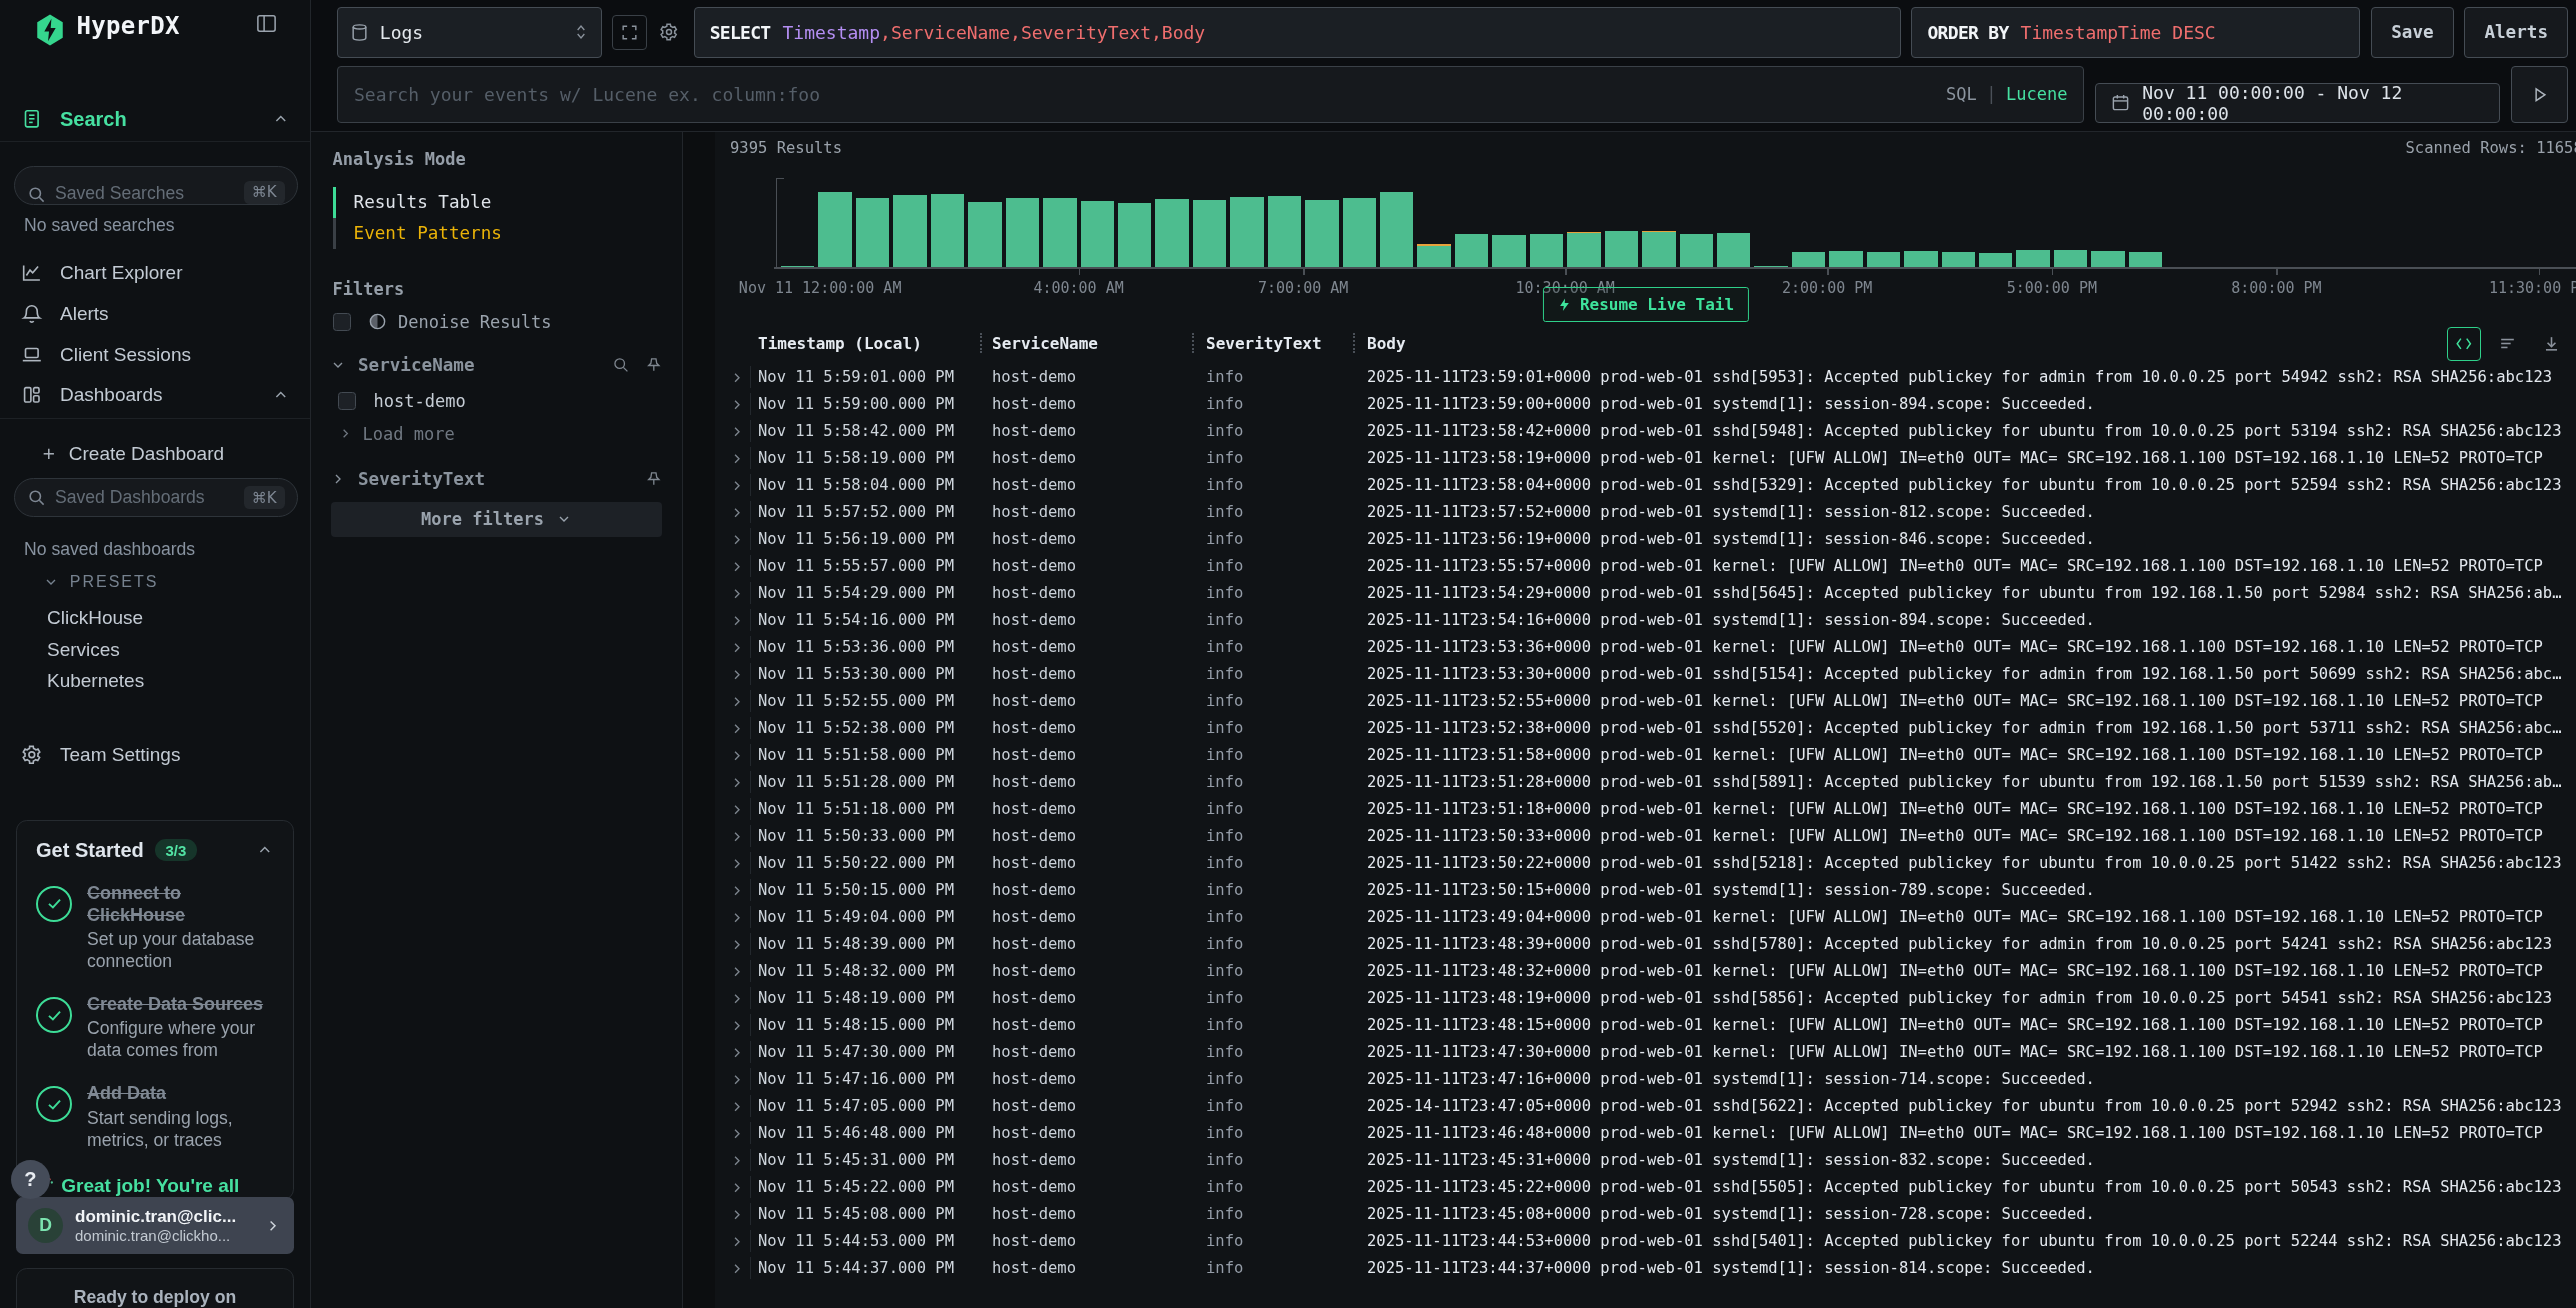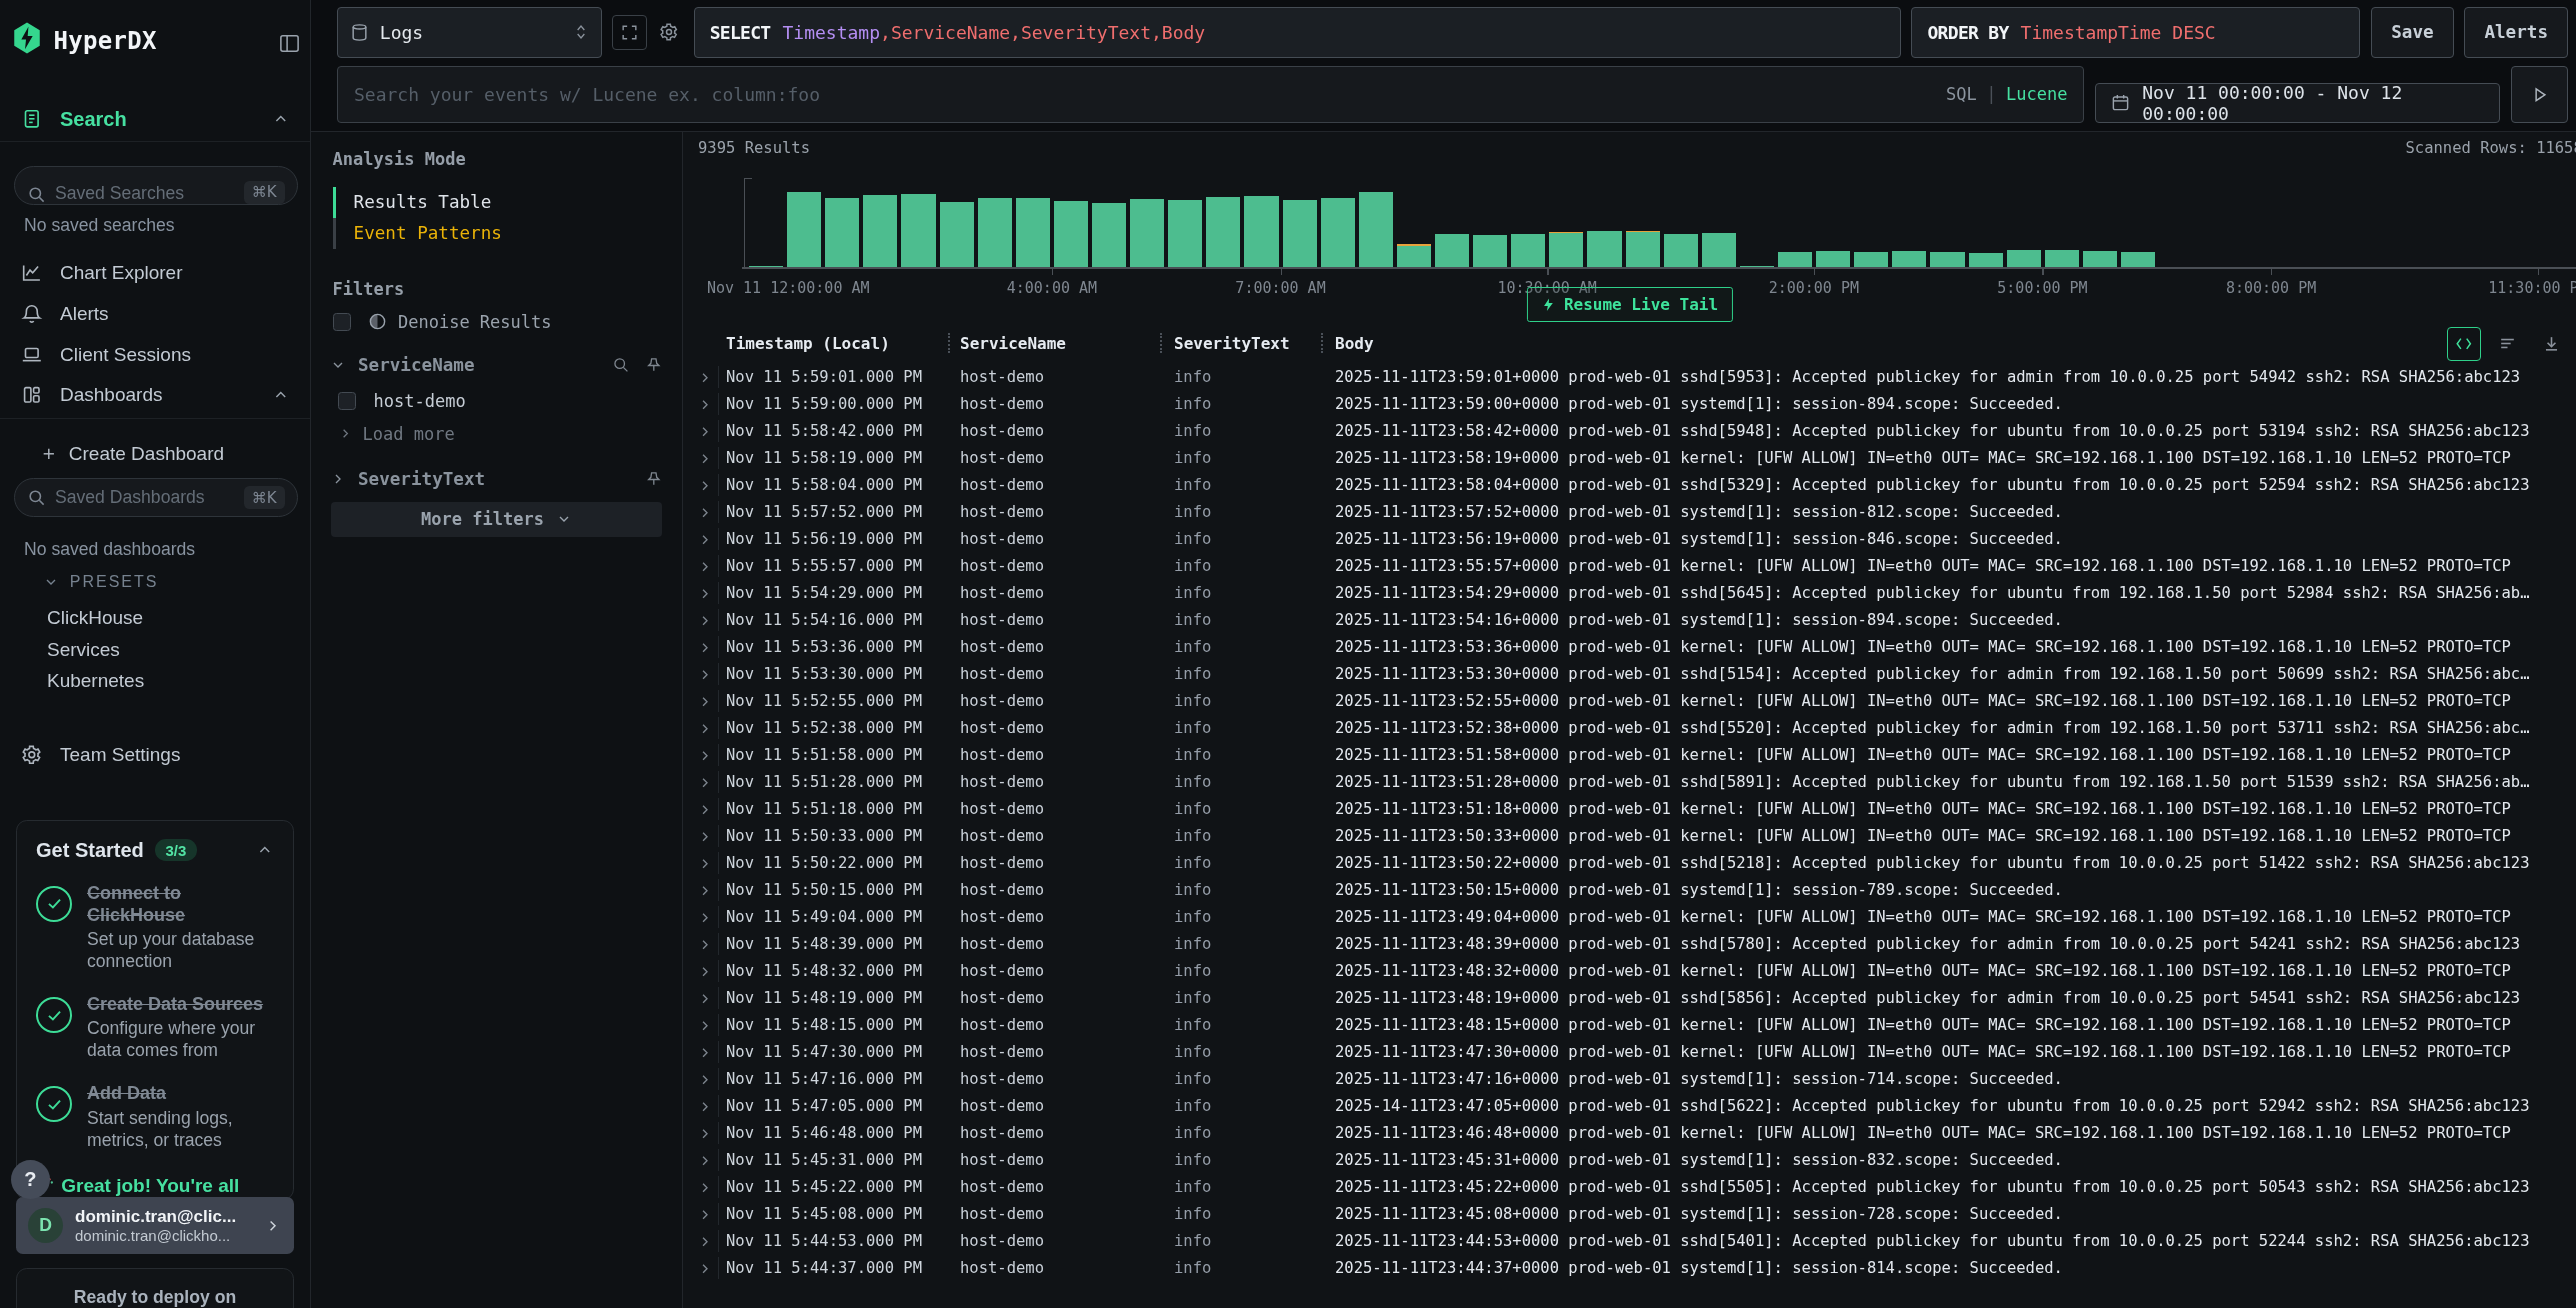--- a/index.html
+++ b/index.html
@@ -3,21 +3,21 @@
 <meta charset="utf-8">
 <style>
   * { margin:0; padding:0; box-sizing:border-box; }
   html,body { width:2576px; height:1308px; overflow:hidden; background:#0c0e10; }
   body { font-family:"Liberation Sans", sans-serif; color:#d6dce2; }
   .mono { font-family:"DejaVu Sans Mono", monospace; }
   .app { display:flex; width:2576px; height:1308px; }
 
   
   .sidebar { position:relative; width:311px; height:100%; background:#0e1114; border-right:1.4px solid #22262b; flex:none; overflow:hidden; }
-  .logo-row { position:absolute; top:12px; left:0; right:0; height:43px; display:flex; align-items:flex-end; padding:0 9px; }
+  .logo-row { position:absolute; top:12px; left:0; right:0; height:43px; display:flex; align-items:flex-start; padding:0 32px; }
   .logo-mark { width:35px; height:35px; display:flex; align-items:center; justify-content:center; }
   .logo-text { font-size:24px; font-weight:bold; color:#f2f5f8; margin-left:9.5px; letter-spacing:0.3px; font-family:"DejaVu Sans Mono", monospace; }
   .collapse-btn { margin-left:auto; color:#9aa3ad; display:flex; }
   .navrow { position:absolute; left:0; right:0; height:36px; display:flex; align-items:center; padding:0 20px; color:#c3cbd4; font-size:19px; cursor:pointer; }
   .navrow .ic { width:24px; display:flex; justify-content:center; color:#aeb6bf; }
   .navrow .lbl { margin-left:16px; }
   .navrow.active { color:#46e0a1; font-weight:bold; }
   .navrow.active .ic { color:#46e0a1; }
   .navrow .chev { margin-left:auto; color:#9aa3ad; display:flex; }
   .sb-divider { position:absolute; left:0; right:0; height:1.4px; background:#1d2125; }
@@ -62,21 +62,21 @@
   .lucenebar { flex:1; height:57px; background:#16191d; border:1.4px solid #3a4047; border-radius:4px; display:flex; align-items:center; padding:0 16px; }
   .lucenebar .ph { color:#555e68; font-size:18px; flex:1; }
   .langsel { font-size:17px; white-space:nowrap; }
   .langsel .sql { color:#8b949e; cursor:pointer; }
   .langsel .div { color:#4a5058; margin:0 9.5px; }
   .langsel .luc { color:#46e0a1; cursor:pointer; }
   .datebox { width:405px; height:40px; margin-left:10.8px; background:#16191d; border:1.4px solid #454c54; border-radius:4px; display:flex; align-items:center; padding:0 15px; color:#dde3e9; font-size:18px; cursor:pointer; }
   .datebox .ic { color:#9aa3ad; margin-right:12px; display:flex; }
   .playbtn { width:57px; height:57px; margin-left:10.8px; border:1.4px solid #454c54; background:#16191d; border-radius:4px; display:flex; align-items:center; justify-content:center; color:#aeb6bf; cursor:pointer; }
 
-  .content { flex:1; display:flex; min-height:0; }
+  .content { flex:1; display:flex; min-height:0;gap:32px; }
 
   
   .fpanel { position:relative; width:372px; flex:none; background:#0e1114; border-right:1.4px solid #22262b; font-family:"DejaVu Sans Mono", monospace; }
   .fp-h { position:absolute; left:21.6px; font-size:17px; font-weight:bold; color:#959ea8; }
   .mode-row { position:absolute; left:21.6px; right:20px; height:31px; display:flex; align-items:center; cursor:pointer; }
   .mode-rail { width:3.4px; height:100%; flex:none; }
   .mode-lbl { margin-left:17.6px; font-size:17.6px; }
   .chkrow { position:absolute; display:flex; align-items:center; cursor:pointer; }
   .chk { width:18px; height:18px; border:1.4px solid #434a52; background:#1d2126; border-radius:3.4px; flex:none; }
   .grp-row { position:absolute; left:19px; right:19px; display:flex; align-items:center; color:#8a939d; }

